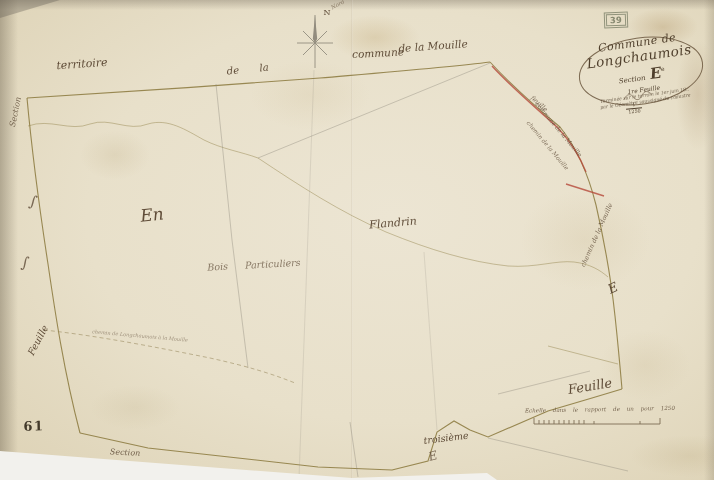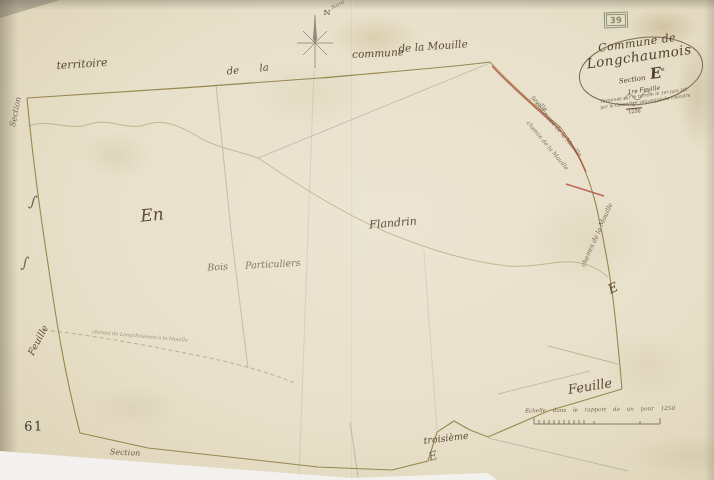--- a/index.html
+++ b/index.html
@@ -137,17 +137,17 @@
 
     <div class="lbl" style="left:16px;top:112px;font-size:8px;opacity:.8;transform:translate(-50%,-50%) rotate(-78deg);">Section</div>
     <div class="lbl" style="left:33px;top:202px;font-size:15px;opacity:.8;transform:translate(-50%,-50%) rotate(12deg);">∫</div>
     <div class="lbl" style="left:25px;top:263px;font-size:15px;opacity:.8;transform:translate(-50%,-50%) rotate(8deg);">∫</div>
     <div class="lbl" style="left:38px;top:340px;font-size:9.5px;transform:translate(-50%,-50%) rotate(-62deg);">Feuille</div>
     <div class="lbl" style="left:125px;top:453px;font-size:8px;opacity:.85;transform:translate(-50%,-50%) rotate(3deg);">Section</div>
     <div class="lbl" style="left:433px;top:456px;font-size:12px;opacity:.8;transform:translate(-50%,-50%) rotate(-15deg);">E</div>
     <div class="lbl" style="left:446px;top:438px;font-size:9.5px;transform:translate(-50%,-50%) rotate(-7deg);">troisième</div>
     <div class="lbl" style="left:590px;top:386px;font-size:13px;transform:translate(-50%,-50%) rotate(-9deg);">Feuille</div>
 
-    <div class="lbl" style="left:34px;top:426px;font-size:13px;font-style:normal;font-weight:normal;letter-spacing:1.5px;color:#433a2b;transform:translate(-50%,-50%) rotate(-1deg);">61</div>
+    <div class="lbl" style="left:34px;top:426px;font-size:13px;font-style:normal;font-weight:bold;letter-spacing:1.5px;color:#433a2b;transform:translate(-50%,-50%) rotate(-1deg);">61</div>
     <div class="lbl" style="left:600px;top:410px;font-size:5.6px;word-spacing:5px;opacity:.85;transform:translate(-50%,-50%) rotate(-1deg);">Echelle dans le rapport de un pour 1250</div>
 
   </div>
 </div>
 
 </body></html>

